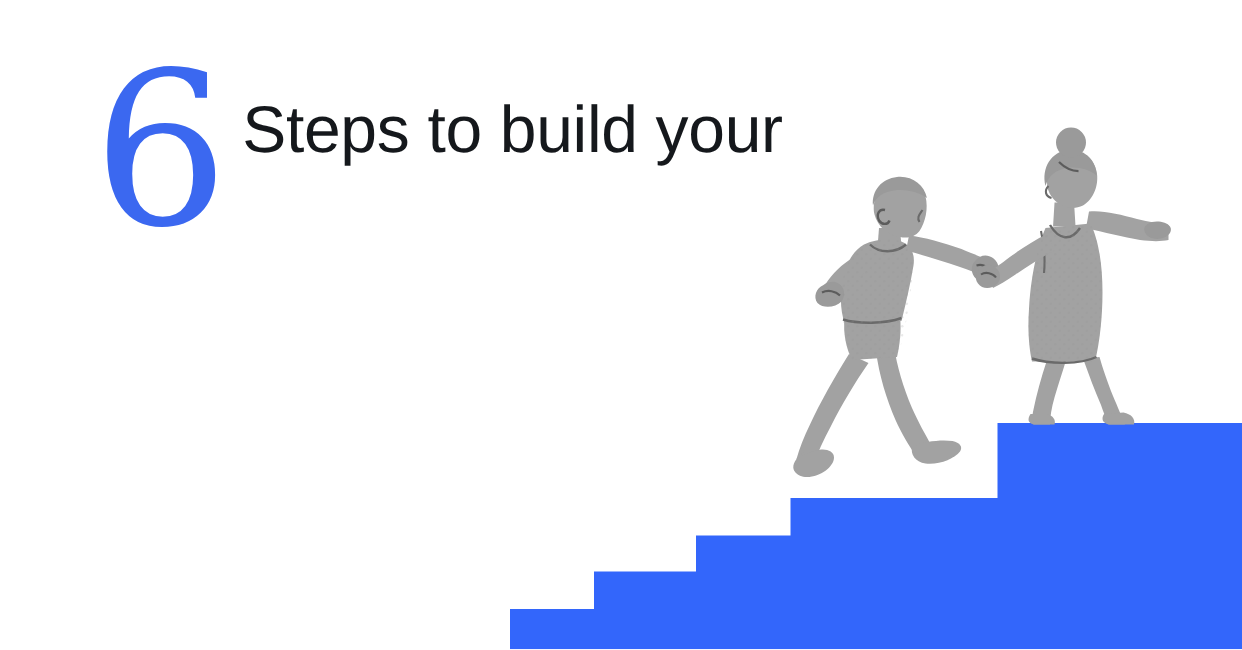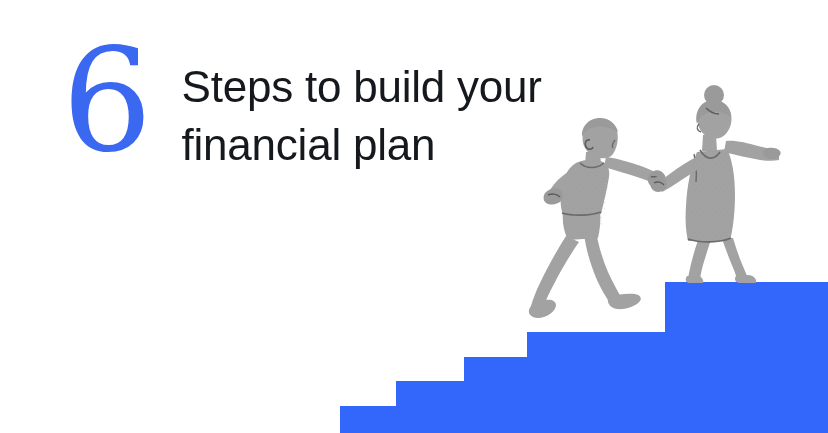--- a/index.html
+++ b/index.html
@@ -32,29 +32,30 @@
     line-height: 0.86;
     font-weight: 400;
     color: #3b68f0;
     letter-spacing: -0.02em;
     margin: 0;
     padding: 0;
     display: block;
     transform: translateY(-4px);
   }
   #headline-text {
-    margin-left: 32px;
+    margin-left: 12px;
     margin-top: 14px;
     font-family: "Liberation Sans", sans-serif;
     font-weight: 400;
     font-size: 44px;
     line-height: 1.32;
     color: #15181c;
     letter-spacing: -0.005em;
     white-space: nowrap;
+    text-align: right;
   }
   .headline-line { display: block; }
 
   
   #staircase {
     position: absolute;
     left: 0;
     top: 0;
   }
 
@@ -67,21 +68,20 @@
 </style>
 </head>
 <body>
 
 <div id="slide" style="background: rgb(255, 255, 255);">
 
   <div id="headline-block">
     <div id="big-number" style="color: rgb(59, 104, 240);">6</div>
     <div id="headline-text" style="color: rgb(21, 24, 28);">
       <span class="headline-line">Steps to build your</span>
-      <span class="headline-line">financial plan</span>
     </div>
   </div>
 
   <svg id="staircase" width="828" height="433" viewBox="0 0 828 433">
     <defs>
       <pattern id="dots" width="6" height="6" patternUnits="userSpaceOnUse">
         <circle cx="1.5" cy="1.5" r="0.85" fill="#8f8f8f" opacity="0.55"></circle>
         <circle cx="4.5" cy="4.5" r="0.85" fill="#8f8f8f" opacity="0.55"></circle>
       </pattern>
     </defs>

